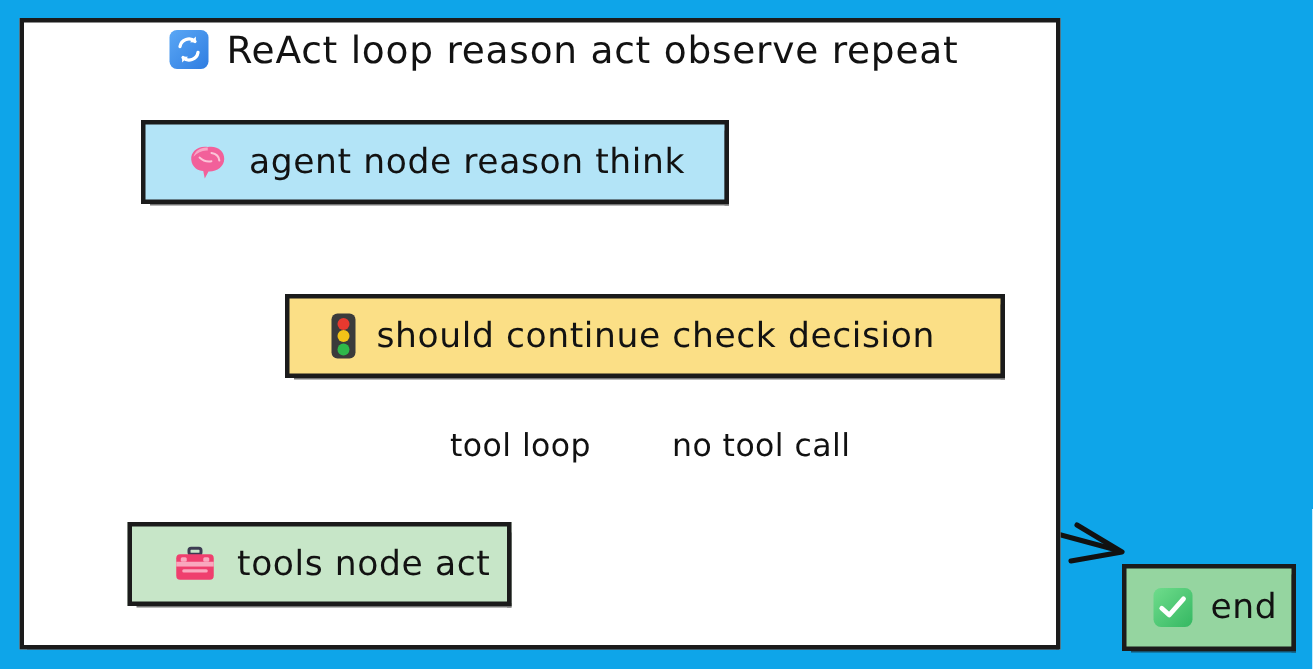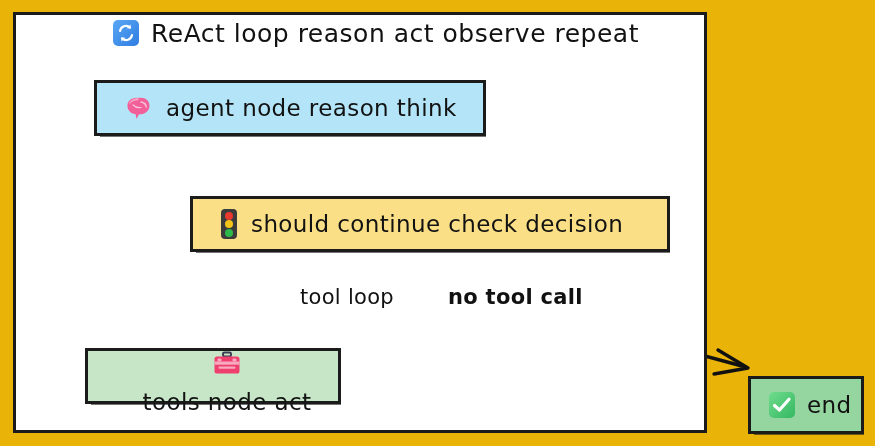--- a/index.html
+++ b/index.html
@@ -4,21 +4,21 @@
 <style>
   html, body {
     margin: 0;
     padding: 0;
     background: #ffffff;
   }
   #canvas {
     position: relative;
     width: 875px;
     height: 446px;
-    background: #eab308;
+    background: #0ea5e9;
     font-family: "DejaVu Sans", sans-serif;
     overflow: hidden;
   }
   #edges {
     position: absolute;
     left: 0; top: 0;
     width: 875px;
     height: 446px;
     pointer-events: none;
   }
@@ -90,40 +90,39 @@
   }
   #node-decision {
     left: 190px; top: 196px;
     width: 480px; height: 56px;
     background: #fbdf86;
   }
   #node-tools {
     left: 85px; top: 348px;
     width: 256px; height: 56px;
     background: #c7e6c8;
-    flex-direction: column;
   }
   #node-end {
     left: 748px; top: 345px;
     width: 116px; height: 58px;
     background: #95d5a0;
     padding-left: 18px;
     gap: 12px;
     margin-top: 31px;
   }
   
   .edge-label {
     position: absolute;
     font-size: 21px;
     color: #111;
     white-space: nowrap;
     letter-spacing: .3px;
   }
   #label-tool-call   { left: 300px; top: 285px; }
-  #label-no-tool-call{ left: 448px; top: 285px; font-weight: bold; }
+  #label-no-tool-call{ left: 448px; top: 285px; }
   
   .icon {
     display: inline-block;
     flex: 0 0 auto;
     position: relative;
   }
   .icon-sync {
     width: 26px; height: 26px;
     border-radius: 5px;
     background: linear-gradient(135deg,#5aa7f5 0%,#2f7de1 100%);

